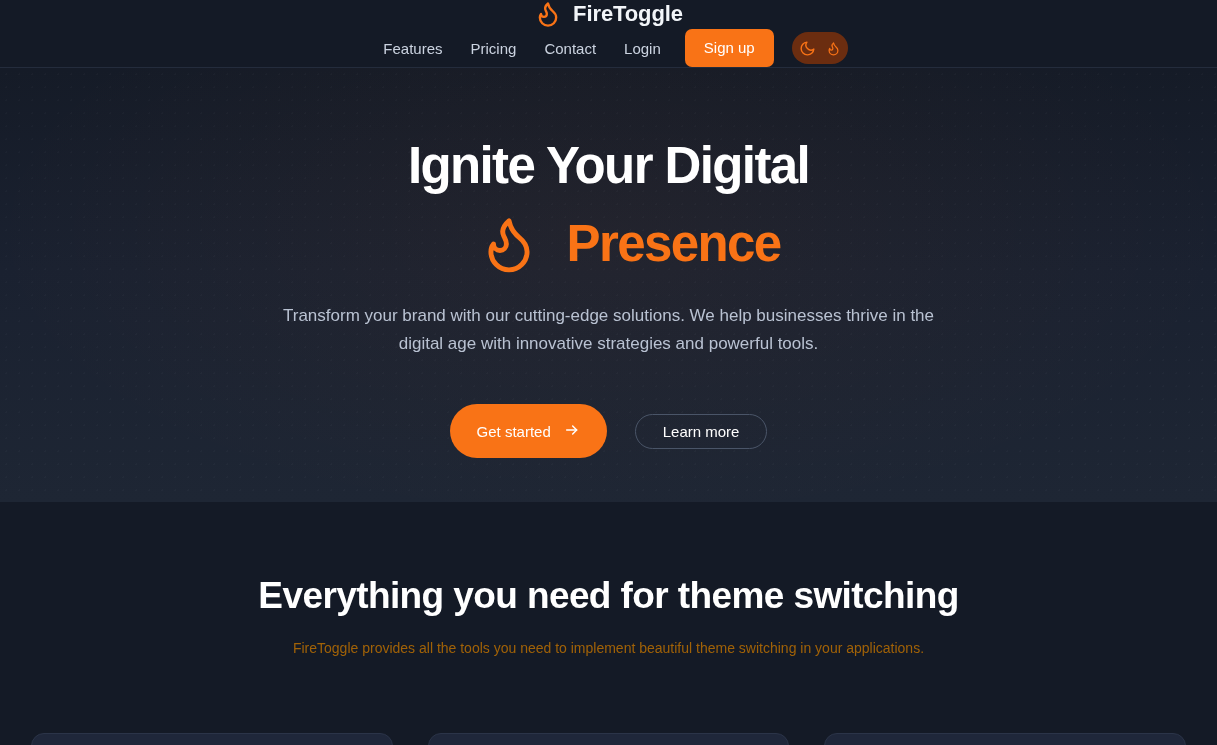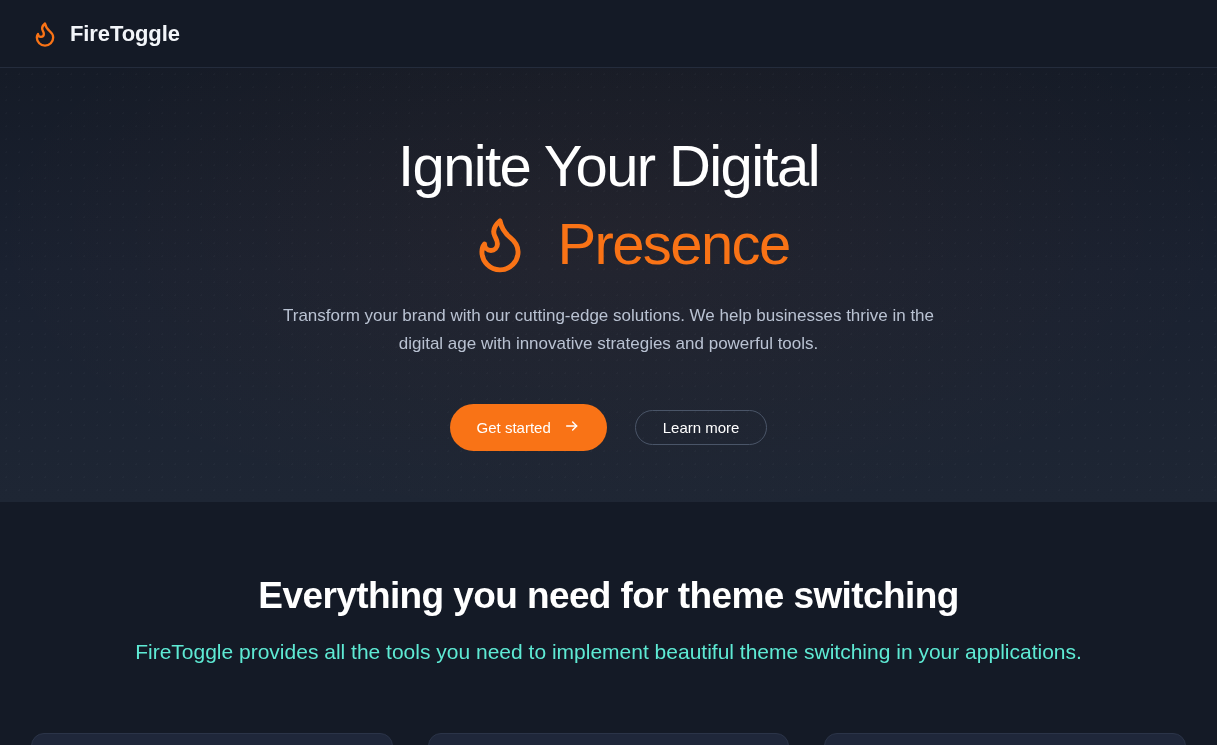--- a/index.html
+++ b/index.html
@@ -20,20 +20,21 @@
   
   .header {
     position: relative;
     height: 68px;
     background: #141a26;
     border-bottom: 1px solid #242c3c;
     display: flex;
     align-items: center;
     justify-content: space-between;
     padding: 0 31px 0 31px;
+    flex-direction: column;
   }
 
   .brand {
     display: flex;
     align-items: center;
     gap: 11px;
     cursor: pointer;
   }
   .brand-icon {
     width: 28px;
@@ -115,23 +116,23 @@
     pointer-events: none;
   }
   .hero-inner {
     position: relative;
     z-index: 2;
     text-align: center;
     padding-top: 62px;
   }
 
   .hero-title {
-    font-size: 58px;
+    font-size: 51px;
     line-height: 72px;
-    font-weight: 400;
+    font-weight: 700;
     letter-spacing: -1.6px;
     color: #ffffff;
   }
   .hero-title-line2 {
     display: flex;
     align-items: center;
     justify-content: center;
     gap: 26px;
     margin-top: 6px;
     margin-left: 42px;
@@ -157,21 +158,21 @@
     display: flex;
     align-items: center;
     justify-content: center;
     gap: 28px;
   }
   .btn-primary {
     background: #f97316;
     color: #ffffff;
     border: none;
     border-radius: 28px;
-    height: 47px;
+    height: 54px;
     padding: 0 27px;
     font-size: 15px;
     font-family: "Liberation Sans", sans-serif;
     display: inline-flex;
     align-items: center;
     gap: 13px;
     cursor: pointer;
   }
   .btn-secondary {
     background: transparent;
@@ -198,22 +199,22 @@
     text-align: center;
     font-size: 37px;
     font-weight: 700;
     letter-spacing: -0.6px;
     color: #ffffff;
     line-height: 44px;
   }
   .features-sub {
     text-align: center;
     margin-top: 22px;
-    font-size: 21px;
-    color: #5eead4;
+    font-size: 14px;
+    color: #a16207;
   }
 
   .cards {
     position: absolute;
     left: 31px;
     right: 31px;
     top: 231px;
     display: flex;
     gap: 35px;
   }
@@ -232,20 +233,43 @@
 
   <div class="brand">
     <span class="brand-icon">
       <svg class="brand-icon" viewBox="0 0 24 24" fill="none" stroke="#f97316" stroke-width="2" stroke-linecap="round" stroke-linejoin="round">
         <path d="M8.5 14.5A2.5 2.5 0 0 0 11 12c0-1.38-.5-2-1-3-1.072-2.143-.224-4.054 2-6 .5 2.5 2 4.9 4 6.5 2 1.6 3 3.5 3 5.5a7 7 0 1 1-14 0c0-1.153.433-2.294 1-3a2.5 2.5 0 0 0 2.5 2.5z"></path>
       </svg>
     </span>
     <span class="brand-name">FireToggle</span>
   </div>
 
+  <nav class="nav-right">
+    <div class="nav-links">
+      <a class="nav-link" href="#">Features</a>
+      <a class="nav-link" href="#">Pricing</a>
+      <a class="nav-link" href="#">Contact</a>
+      <a class="nav-link" href="#">Login</a>
+    </div>
+
+    <button class="signup-btn">Sign up</button>
+
+    <button class="theme-toggle">
+      <span>
+        <svg width="17" height="17" viewBox="0 0 24 24" fill="none" stroke="#f97316" stroke-width="2" stroke-linecap="round" stroke-linejoin="round">
+          <path d="M21 12.79A9 9 0 1 1 11.21 3 7 7 0 0 0 21 12.79z"></path>
+        </svg>
+      </span>
+      <span>
+        <svg width="15" height="15" viewBox="0 0 24 24" fill="none" stroke="#f97316" stroke-width="2" stroke-linecap="round" stroke-linejoin="round">
+          <path d="M8.5 14.5A2.5 2.5 0 0 0 11 12c0-1.38-.5-2-1-3-1.072-2.143-.224-4.054 2-6 .5 2.5 2 4.9 4 6.5 2 1.6 3 3.5 3 5.5a7 7 0 1 1-14 0c0-1.153.433-2.294 1-3a2.5 2.5 0 0 0 2.5 2.5z"></path>
+        </svg>
+      </span>
+    </button>
+  </nav>
 </header>
 
 <section class="hero">
   <div class="hero-inner">
 
     <h1 class="hero-title">
       <span>Ignite Your Digital</span>
       <span class="hero-title-line2">
         <span class="hero-flame">
           <svg class="hero-flame" viewBox="0 0 24 24" fill="none" stroke="#f97316" stroke-width="1.9" stroke-linecap="round" stroke-linejoin="round">

